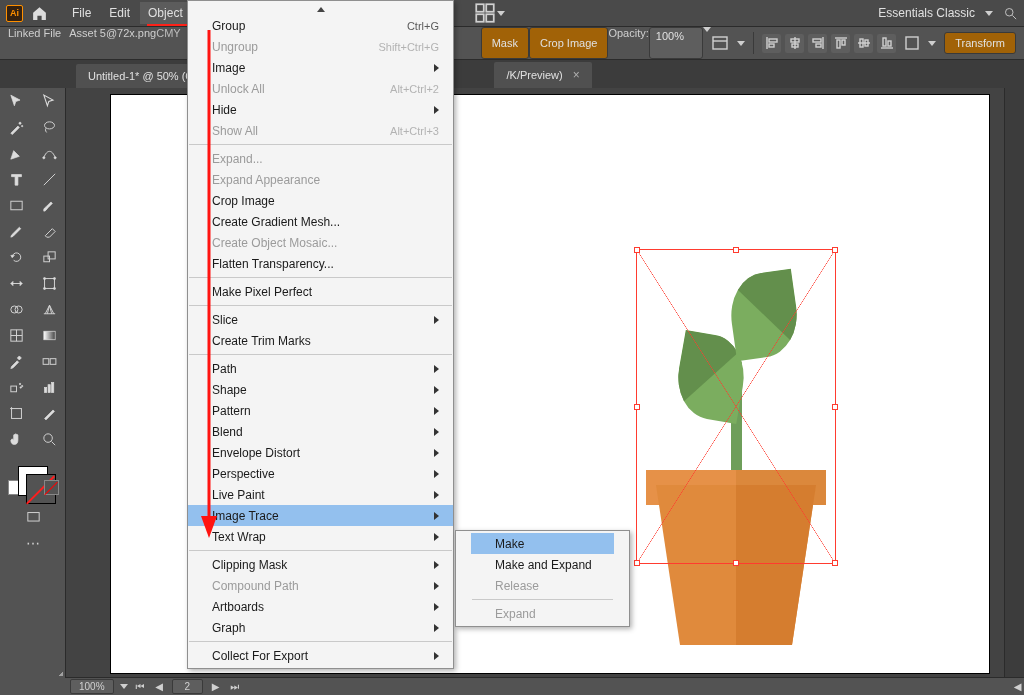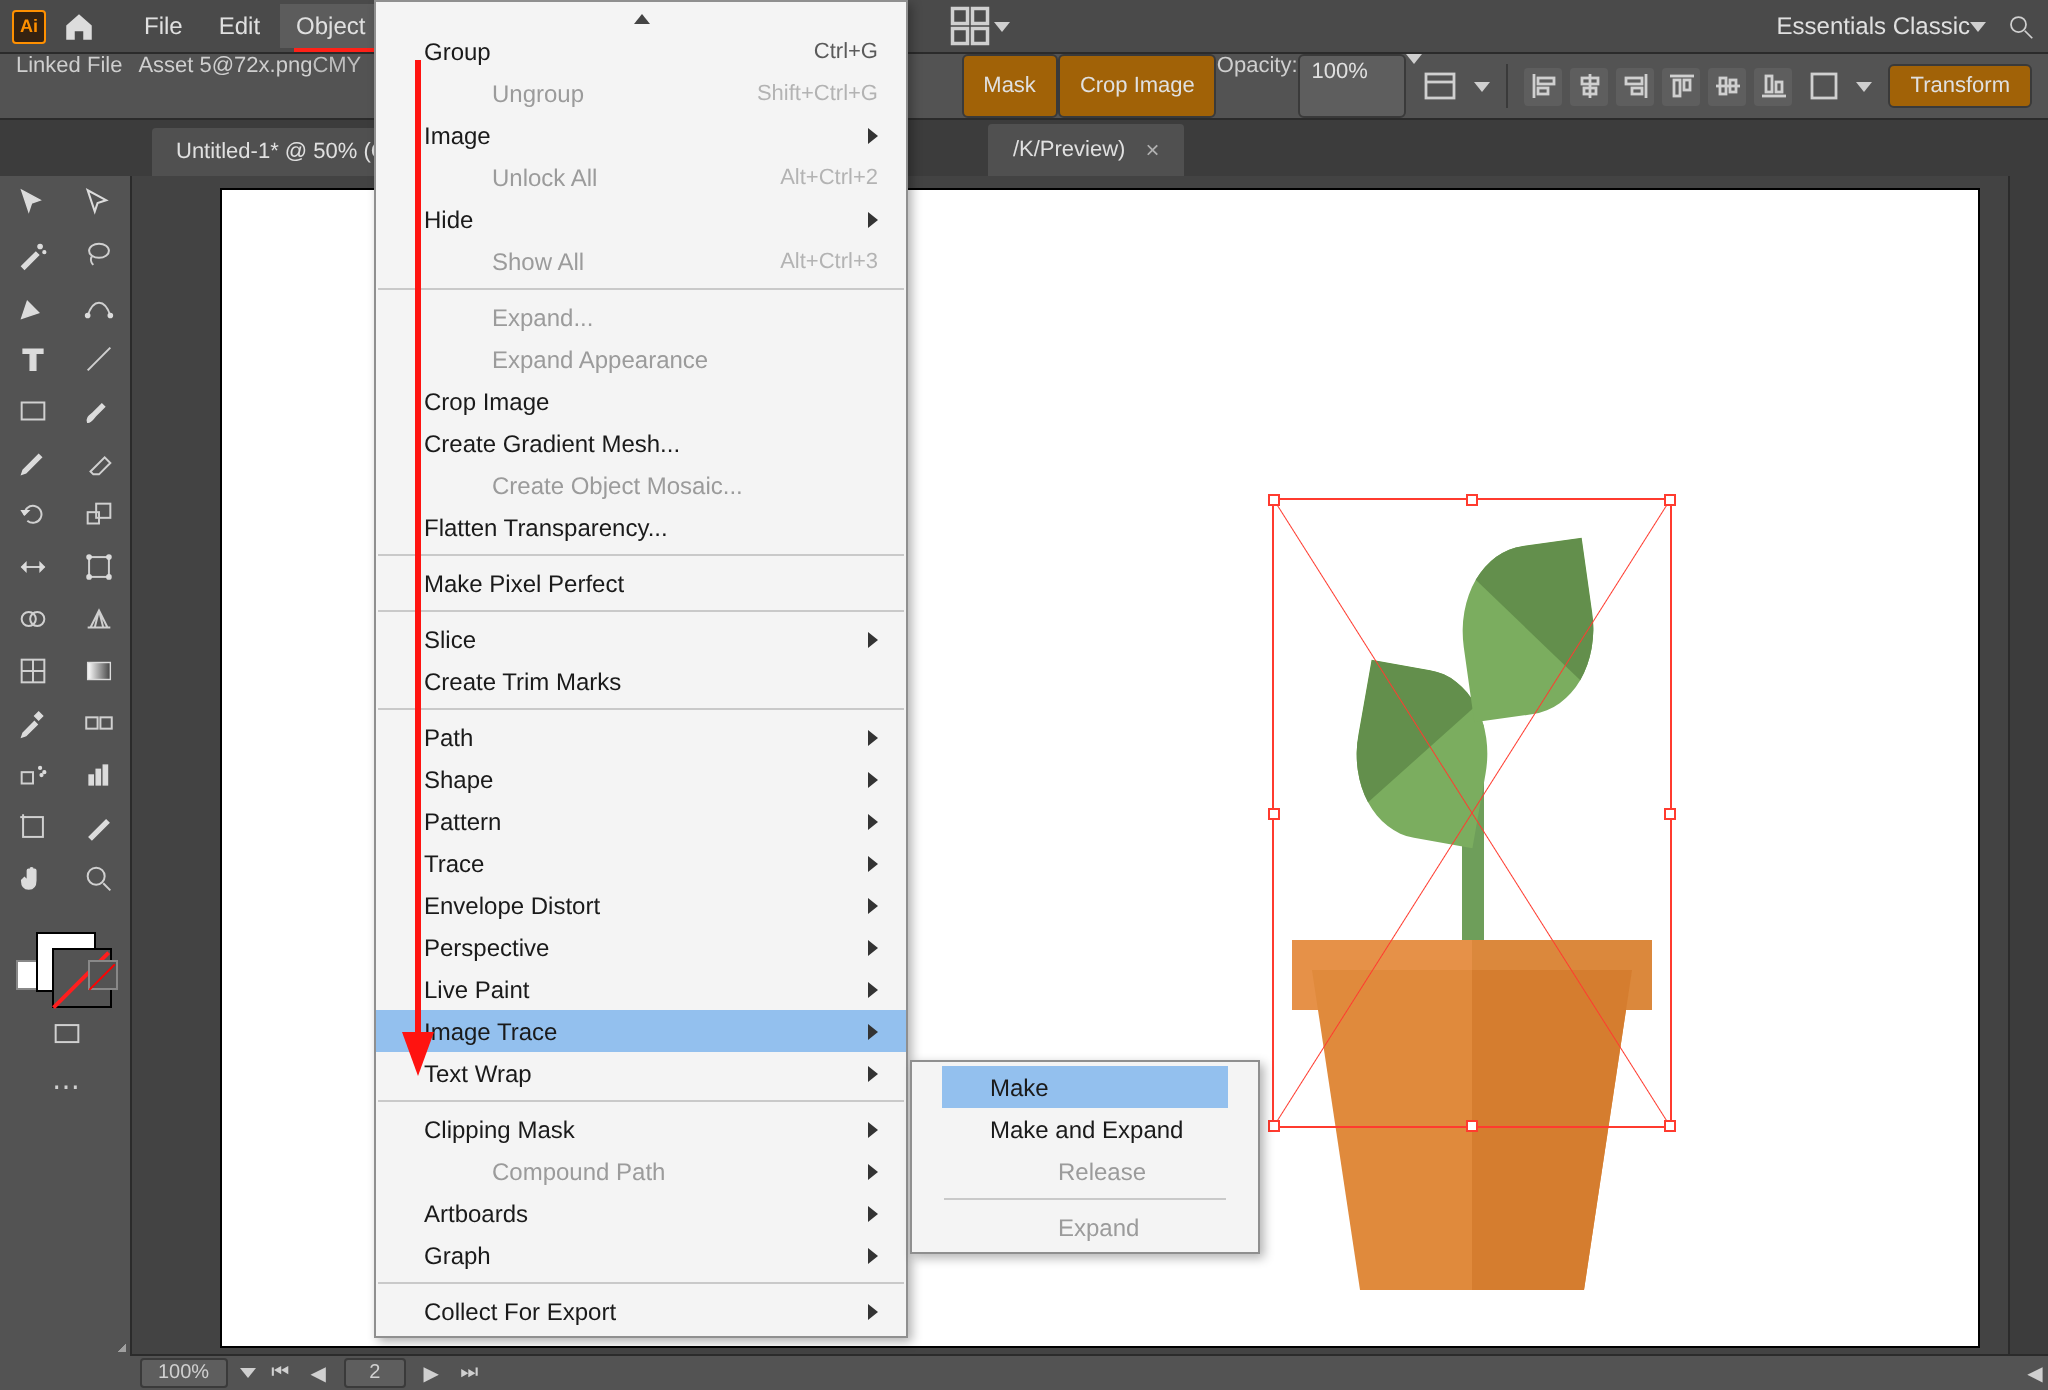--- a/index.html
+++ b/index.html
@@ -6,21 +6,21 @@
 body { width: 1024px; height: 695px; background: #262626; color: #e0e0e0; overflow: hidden; position: relative; }
 
 
 .menubar { height: 26px; background: #4a4a4a; display: flex; align-items: center; padding: 0 6px; gap: 2px; font-size: 12px; }
 .ai-logo { width: 17px; height: 17px; background: #352211; border: 1px solid #ff9000; display: flex; align-items: center; justify-content: center; font-size: 9px; font-weight: 700; color: #ff9000; border-radius: 2px; margin-right: 6px; }
 .home-icon { width: 17px; height: 17px; fill: #dcdcdc; margin-right: 14px; }
 .menu-item { padding: 4px 8px; color: #e0e0e0; cursor: default; }
 .menu-item.active { background: #5c5c5c; }
 .menu-underline { position: absolute; top: 24px; left: 147px; width: 44px; height: 2px; background: #ff2118; }
 .menubar-right { margin-left: auto; display: flex; align-items: center; gap: 10px; }
-.workspace-sel { font-size: 12px; display: flex; align-items: center; gap: 0; }
+.workspace-sel { font-size: 12px; display: flex; align-items: center; gap: 10px; }
 .caret { width: 0; height: 0; border-left: 4px solid transparent; border-right: 4px solid transparent; border-top: 5px solid #cfcfcf; }
 .search-ico { width: 15px; height: 15px; }
 
 
 .controlbar { height: 34px; background: #535353; display: flex; padding: 0 8px; font-size: 11px; border-top: 1px solid #2b2b2b; border-bottom: 1px solid #2b2b2b; }
 .cb-button { background: #a16207; border: 1px solid #3a3a3a; border-radius: 3px; padding: 4px 10px; color: #e0e0e0; font-size: 11px; }
 .cb-label { color: #cfcfcf; }
 .cb-field { background: #5e5e5e; border: 1px solid #3a3a3a; border-radius: 3px; padding: 2px 18px 2px 6px; font-size: 11px; color: #e0e0e0; position: relative; }
 .cb-gap { flex: 0 0 8px; }
 .cb-rightgroup { margin-left: auto; display: flex; align-items: center; gap: 8px; }
@@ -79,21 +79,21 @@
 
 .statusbar { position: absolute; bottom: 0; left: 0; width: 100%; height: 18px; background: #535353; display: flex; align-items: center; font-size: 10px; color: #d0d0d0; padding-left: 70px; gap: 6px; border-top:1px solid #2b2b2b;}
 .zoom-field { background:#5e5e5e; padding:1px 8px; border:1px solid #3a3a3a; border-radius:2px; }
 .nav-btn { width: 13px; display:flex; justify-content:center; }
 
 
 .dropdown { position: absolute; left: 187px; top: 0; width: 267px; background: #f4f4f4; color: #1a1a1a; border: 1px solid #8f8f8f; box-shadow: 2px 2px 5px rgba(0,0,0,.3); font-size: 12px; z-index: 30; padding: 2px 0; }
 .dd-scrollup { height: 12px; display:flex; justify-content:center; }
 .dd-scrollup .tri { width:0;height:0;border-left:4px solid transparent;border-right:4px solid transparent;border-bottom:5px solid #444; margin-top:4px;}
 .dd-item { display:flex; align-items:center; padding: 3px 14px 3px 24px; height:21px; }
-.dd-item.disabled { color:#9b9b9b;margin-left:34px; }
+.dd-item.disabled { color:#9b9b9b; }
 .dd-item .shortcut { margin-left:auto; color:#5a5a5a; font-size:11px; }
 .dd-item.disabled .shortcut { color:#b3b3b3; }
 .dd-item .sub { margin-left:auto; width:0;height:0;border-top:4px solid transparent;border-bottom:4px solid transparent;border-left:5px solid #333; }
 .dd-item.highlight { background:#93c0ee; }
 .dd-sep { height:1px; background:#c9c9c9; margin:3px 1px; }
 
 
 .submenu { position:absolute; left:455px; top: 530px; width: 175px; background:#f4f4f4; border:1px solid #8f8f8f; box-shadow: 2px 2px 5px rgba(0,0,0,.3); z-index:31; font-size:12px; padding:2px 15px; color:#1a1a1a;}
 .submenu .dd-item.highlight { background:#93c0ee; }
 
@@ -542,21 +542,21 @@
     </div>
     <div class="dd-item">
       <span>Shape</span>
       <span class="sub"></span>
     </div>
     <div class="dd-item">
       <span>Pattern</span>
       <span class="sub"></span>
     </div>
     <div class="dd-item">
-      <span>Trace</span>
+      <span>Blend</span>
       <span class="sub"></span>
     </div>
     <div class="dd-item">
       <span>Envelope Distort</span>
       <span class="sub"></span>
     </div>
     <div class="dd-item">
       <span>Perspective</span>
       <span class="sub"></span>
     </div>

